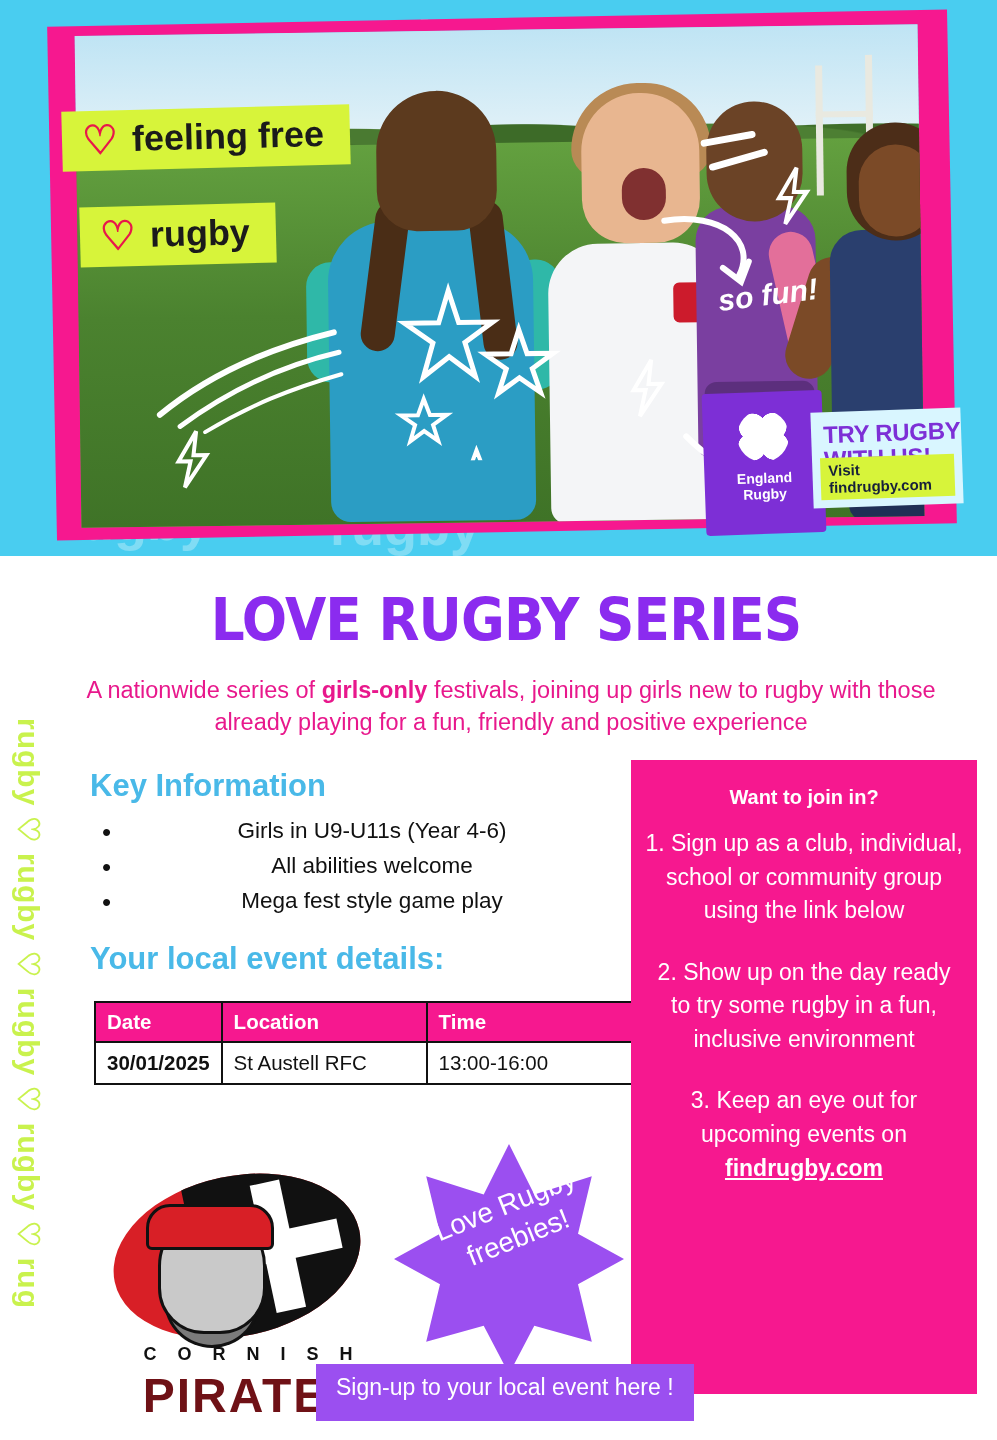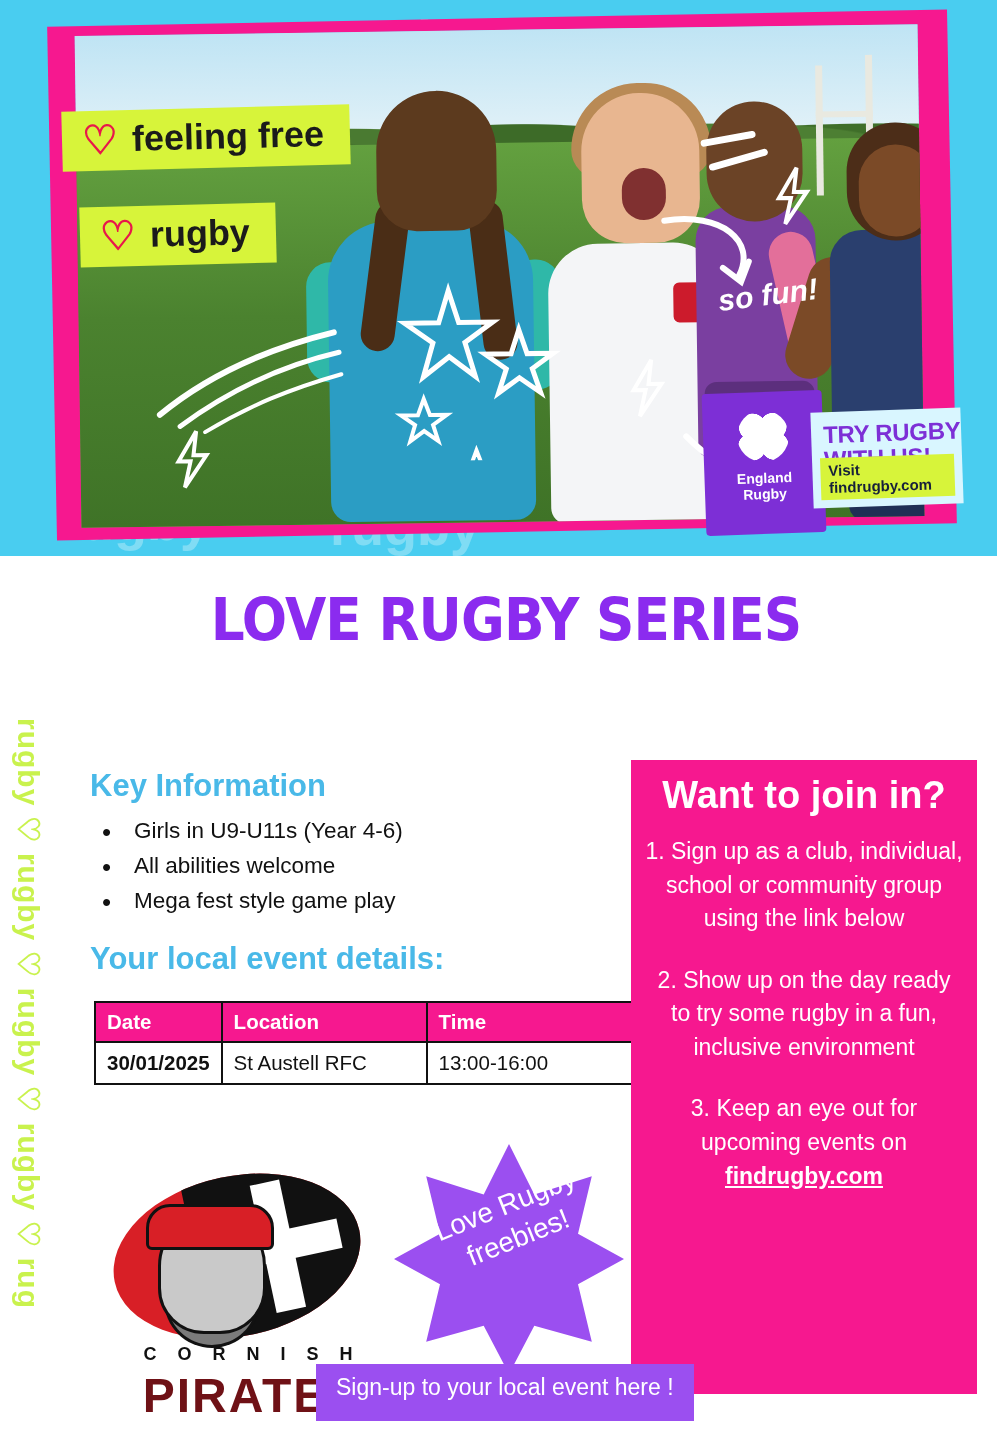--- a/index.html
+++ b/index.html
@@ -268,20 +268,21 @@
     left: 34px; top: 212px;
     width: 520px;
   }
   .key-list {
     margin: 10px 0 0 0;
     padding: 0;
     list-style: none;
     color: #111;
     font-size: 22.5px;
     line-height: 1.55;
+    text-align: center;
   }
   .key-list li {
     position: relative;
     padding-left: 44px;
   }
   .key-list li::before {
     content: "\2022";
     position: absolute;
     left: 12px; top: -2px;
     font-size: 26px;
@@ -320,23 +321,23 @@
   .join-panel {
     position: absolute;
     left: 575px; top: 204px;
     width: 346px; height: 634px;
     background: #f6188f;
     color: #fff;
     padding: 10px 14px;
   }
   .join-title {
     text-align: center;
-    font-size: 38px;
-    font-weight: bold;
-    margin: 4px 0 18px 0;
+    font-size: 20px;
+    font-weight: bold;
+    margin: 16px 0 18px 0;
   }
   .join-list {
     list-style: none;
     padding: 0; margin: 0;
     font-size: 23px;
     line-height: 1.46;
     text-align: center;
   }
   .join-list li { margin-bottom: 28px; }
   .join-link { font-weight: bold; text-decoration: underline; margin-top: 17px; }
@@ -565,20 +566,23 @@
   <div class="try-box">
     <div class="try-title">TRY RUGBY WITH US!</div>
     <div class="try-visit">Visit findrugby.com</div>
   </div>
 </div>
 
 <div class="main">
 
   <div class="title">LOVE RUGBY SERIES</div>
 
+  <div class="subtitle">
+    <span>A nationwide series of </span><b>girls-only</b><span> festivals, joining up girls new to rugby with those already playing for a fun, friendly and positive experience</span>
+  </div>
 
   <div class="key-info">
     <div class="h2">Key Information</div>
     <ul class="key-list">
       <li>Girls in U9-U11s (Year 4-6)</li>
       <li>All abilities welcome</li>
       <li>Mega fest style game play</li>
     </ul>
   </div>
 

